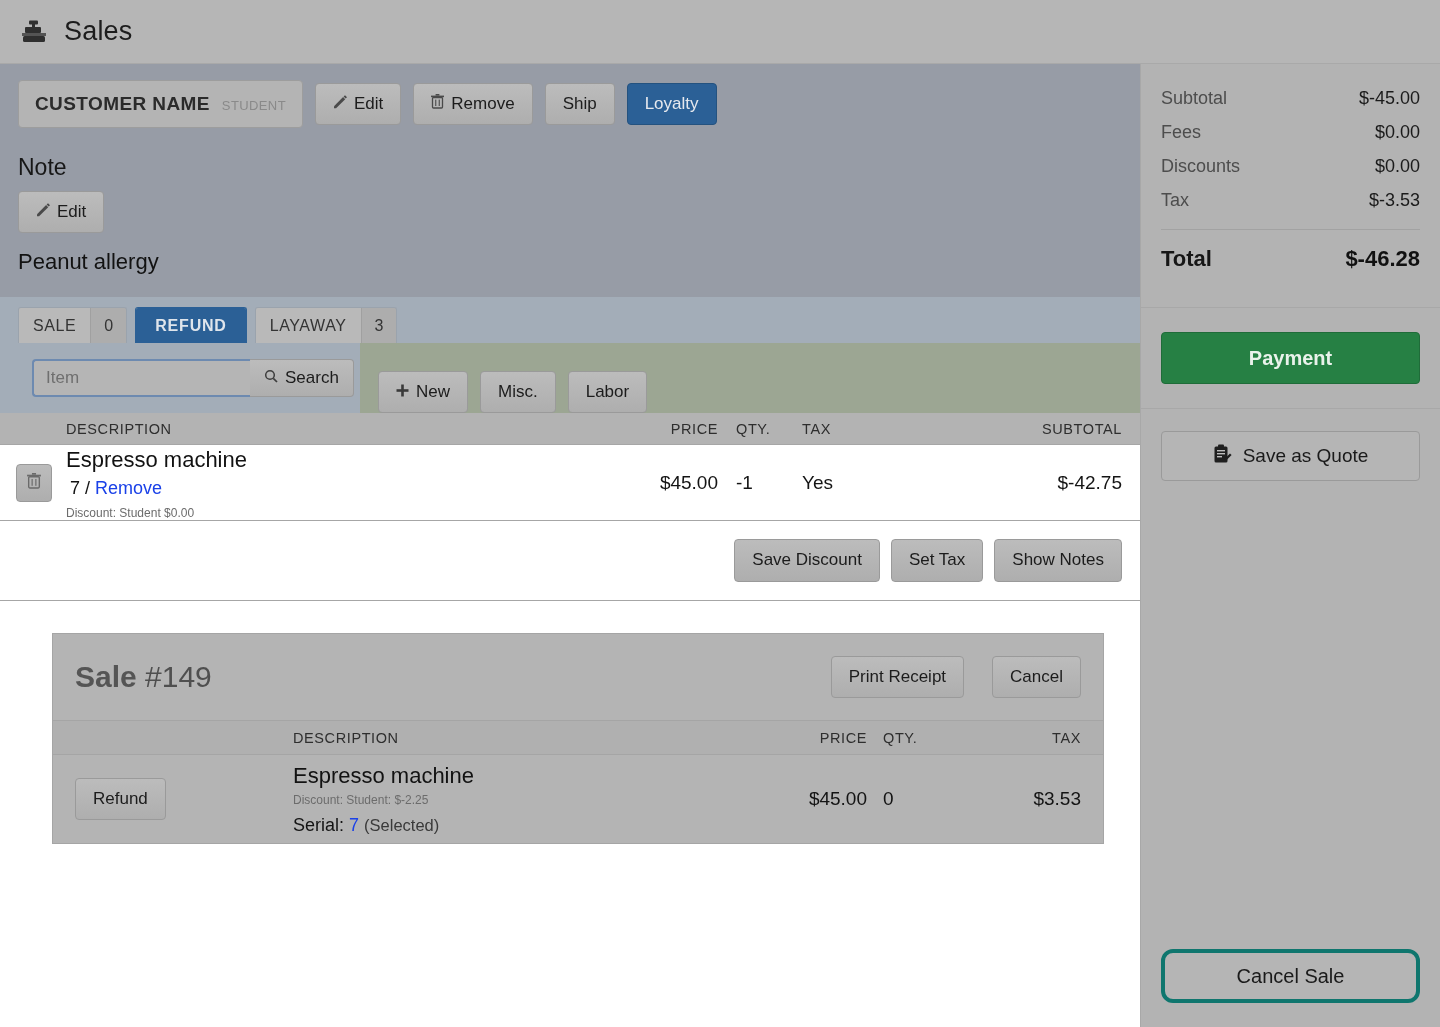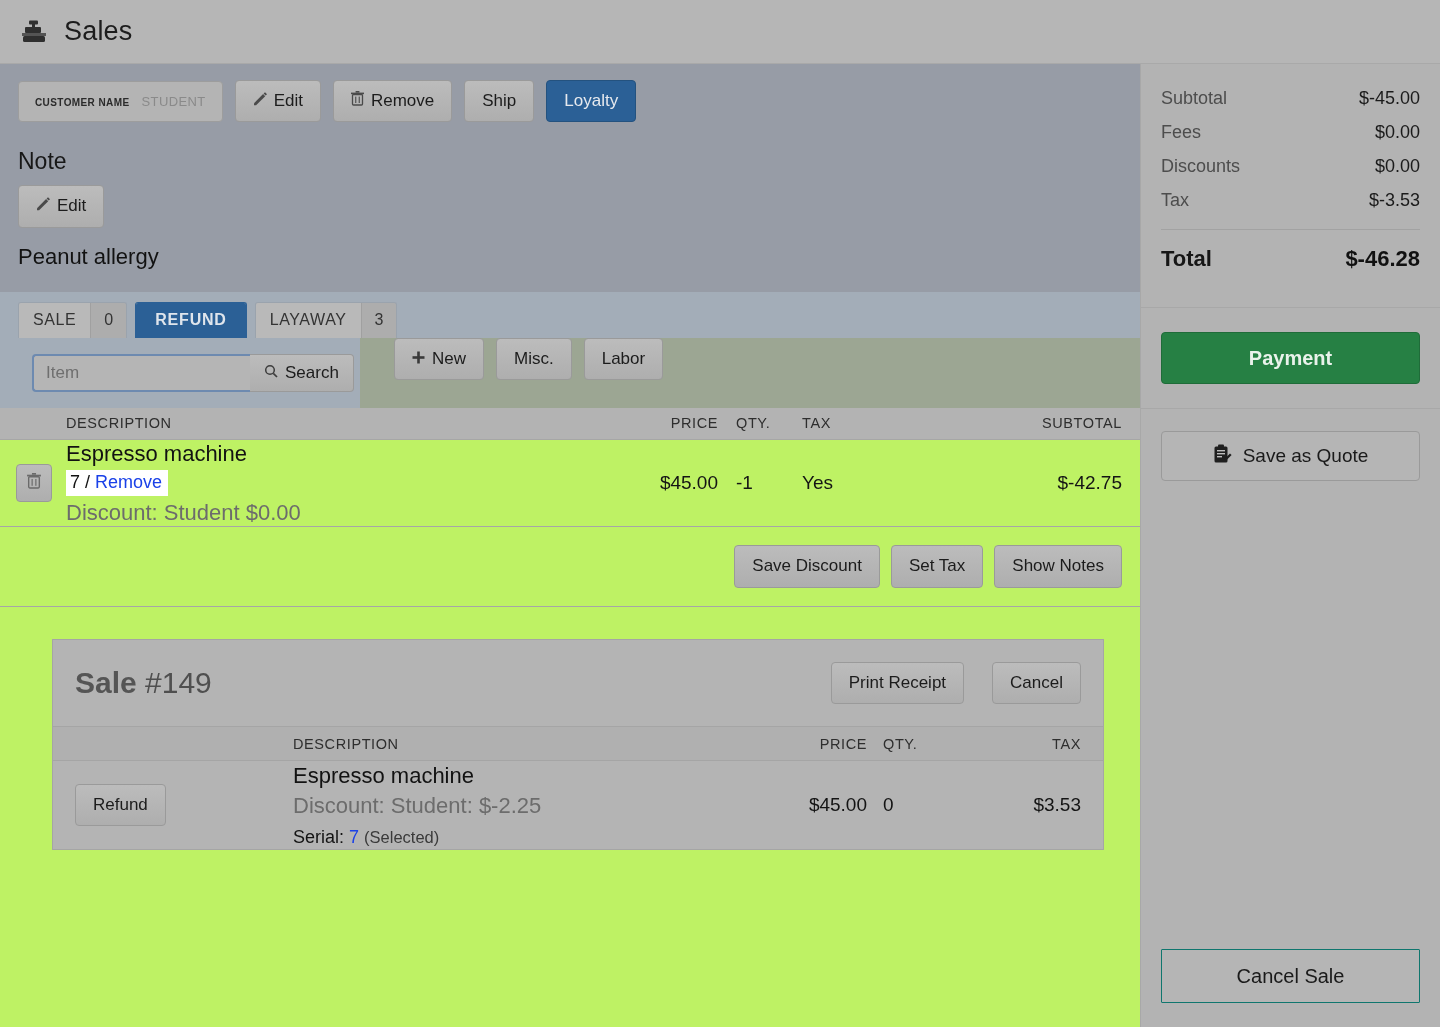--- a/index.html
+++ b/index.html
@@ -5,21 +5,21 @@
   * { box-sizing: border-box; margin: 0; padding: 0; }
   html, body {
     width: 1440px; height: 1027px;
     font-family: "Liberation Sans", sans-serif;
     background: #b3b3b3;
     overflow: hidden;
   }
   .app {
     position: relative;
     width: 1440px; height: 1027px;
-    background: #bef264;
+    background: #ffffff;
     display: flex;
     flex-direction: column;
   }
 
   
   .titlebar {
     height: 64px;
     background: #b6b6b6;
     display: flex;
     align-items: center;
@@ -80,21 +80,21 @@
   .cust-name-box {
     background: #b4b4b4;
     border: 1px solid #9d9d9d;
     border-radius: 4px;
     padding: 12px 16px;
     display: inline-flex;
     gap: 12px;
     align-items: baseline;
   }
   .cust-name-label {
-    font-size: 10px;
+    font-size: 19px;
     letter-spacing: .4px;
     color: #2b2b2b;
     font-weight: 600;
   }
   .cust-name-value {
     font-size: 13px;
     letter-spacing: .4px;
     color: #8a8a8a;
   }
   .note-title {
@@ -190,23 +190,23 @@
     color: #1c1c1c;
     padding: 0 14px;
     display: inline-flex; align-items: center; gap: 7px;
     cursor: pointer;
     font-family: "Liberation Sans", sans-serif;
   }
   .action-zone {
     flex: 1;
     background: #9ca693;
     display: flex;
-    align-items: flex-start;
+    align-items: flex-end;
     gap: 12px;
-    padding: 0 34px;
+    padding: 0 18px;
   }
 
   
   .items-head {
     display: flex;
     align-items: center;
     height: 32px;
     background: #b3b3b3;
     border-bottom: 1px solid #a6a6a6;
     font-size: 14.5px;
@@ -245,21 +245,21 @@
     display: inline-block;
     background: #ffffff;
     padding: 2px 6px 3px 4px;
     margin-top: 3px;
     font-size: 18px;
     color: #111111;
   }
   .serial-line a { color: #1a41e8; text-decoration: none; cursor: pointer; }
   .item-sub {
     margin-top: 4px;
-    font-size: 22px;
+    font-size: 12px;
     color: #6c6c6c;
   }
   .num { font-size: 19px; color: #141414; }
 
   
   .subactions {
     display: flex;
     justify-content: flex-end;
     align-items: center;
     gap: 11px;
@@ -335,22 +335,22 @@
     font-size: 19px;
     cursor: pointer;
     display: flex; align-items: center; justify-content: center; gap: 11px;
     font-family: "Liberation Sans", sans-serif;
   }
   .sb-spacer { flex: 1; }
   .cancel-zone { padding: 0 20px 24px 20px; }
   .cancel-btn {
     width: 100%; height: 54px;
     background: #b5b5b5;
-    border: 1px solid #0f766e;
-    border-radius: 1px;
+    border: 4px solid #0f766e;
+    border-radius: 12px;
     color: #1a1a1a;
     font-size: 20px;
     cursor: pointer;
     font-family: "Liberation Sans", sans-serif;
   }
 </style>
 </head>
 <body>
 
 <div class="app">

